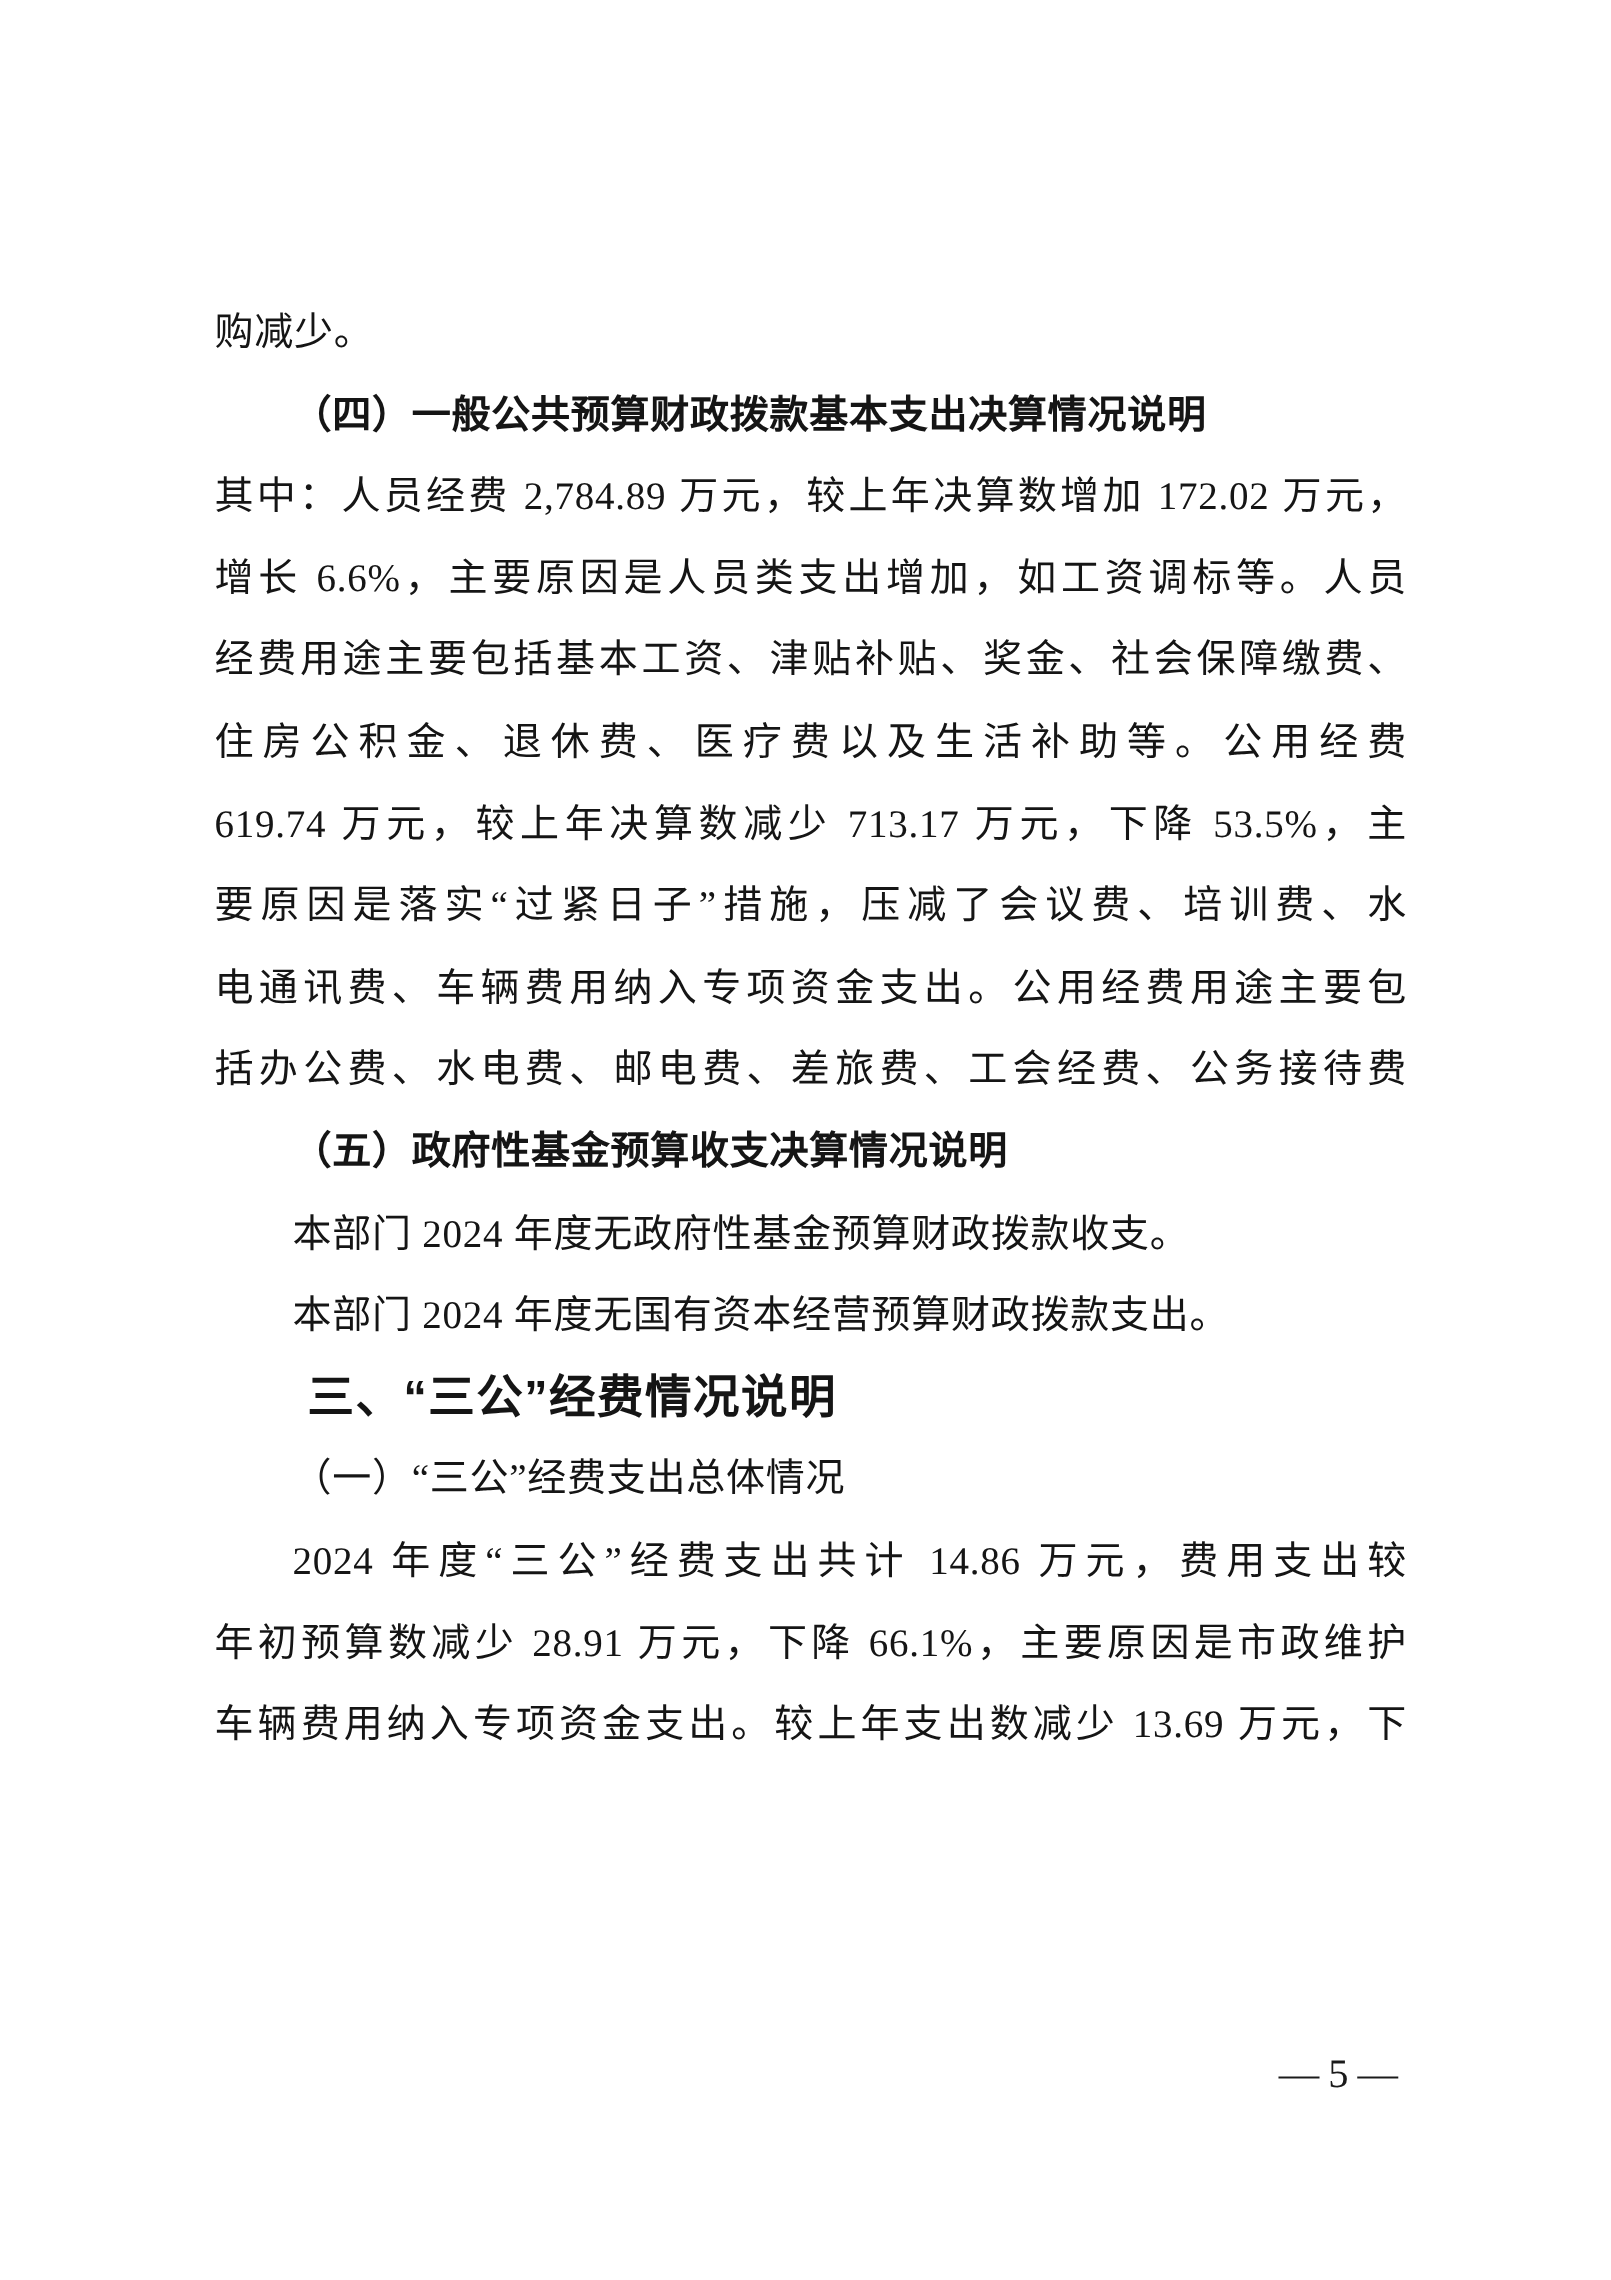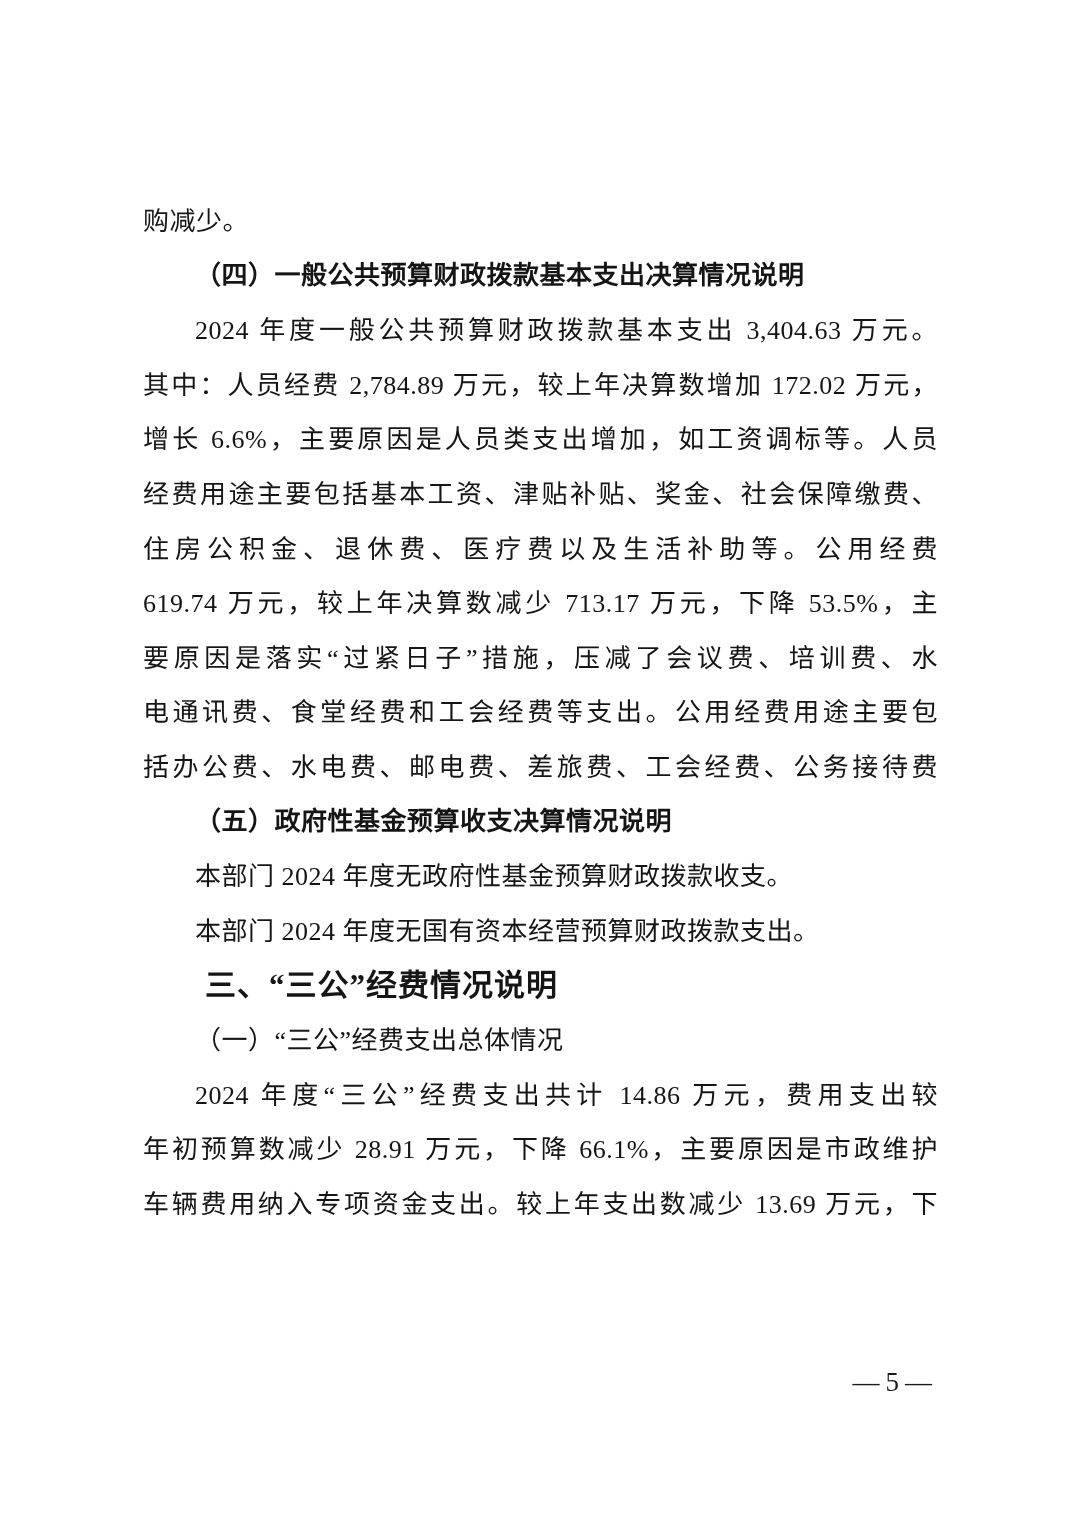--- a/index.html
+++ b/index.html
@@ -34,24 +34,23 @@
   .line.just {
     white-space: normal;
     text-align: justify;
     text-align-last: justify;
   }
   .line.indent {
     text-indent: 2em;
   }
   .line.h-bold {
     font-weight: bold;
-    font-family: Liberation Mono, monospace;
   }
   .line.heiti {
-    font-family: Liberation Serif, serif;
+    font-family: Liberation Sans, sans-serif;
     font-weight: bold;
     font-size: 31px;
     letter-spacing: 1px;
   }
   .footer {
     position: absolute;
     top: 1362px;
     left: 143px;
     width: 795px;
     text-align: right;
@@ -66,28 +65,27 @@
   }
 </style>
 </head>
 <body>
 
 <div class="page">
 
   <div class="textblock">
     <div class="line">购减少。</div>
     <div class="line indent h-bold">（四）一般公共预算财政拨款基本支出决算情况说明</div>
-    <div class="line indent just">2024 年度一般公共预算财政拨款基本支出 3,404.63 万元。</div>
     <div class="line just">其中：人员经费 2,784.89 万元，较上年决算数增加 172.02 万元，</div>
     <div class="line just">增长 6.6%，主要原因是人员类支出增加，如工资调标等。人员</div>
     <div class="line just">经费用途主要包括基本工资、津贴补贴、奖金、社会保障缴费、</div>
     <div class="line just">住房公积金、退休费、医疗费以及生活补助等。公用经费</div>
     <div class="line just">619.74 万元，较上年决算数减少 713.17 万元，下降 53.5%，主</div>
     <div class="line just">要原因是落实“过紧日子”措施，压减了会议费、培训费、水</div>
-    <div class="line just">电通讯费、食堂经费和工会经费等支出。公用经费用途主要包</div>
+    <div class="line just">电通讯费、车辆费用纳入专项资金支出。公用经费用途主要包</div>
     <div class="line just">括办公费、水电费、邮电费、差旅费、工会经费、公务接待费</div>
     <div class="line indent h-bold">（五）政府性基金预算收支决算情况说明</div>
     <div class="line indent">本部门 2024 年度无政府性基金预算财政拨款收支。</div>
     <div class="line indent">本部门 2024 年度无国有资本经营预算财政拨款支出。</div>
     <div class="line indent heiti">三、“三公”经费情况说明</div>
     <div class="line indent">（一）“三公”经费支出总体情况</div>
     <div class="line indent just">2024 年度“三公”经费支出共计 14.86 万元，费用支出较</div>
     <div class="line just">年初预算数减少 28.91 万元，下降 66.1%，主要原因是市政维护</div>
     <div class="line just">车辆费用纳入专项资金支出。较上年支出数减少 13.69 万元，下</div>
   </div>

